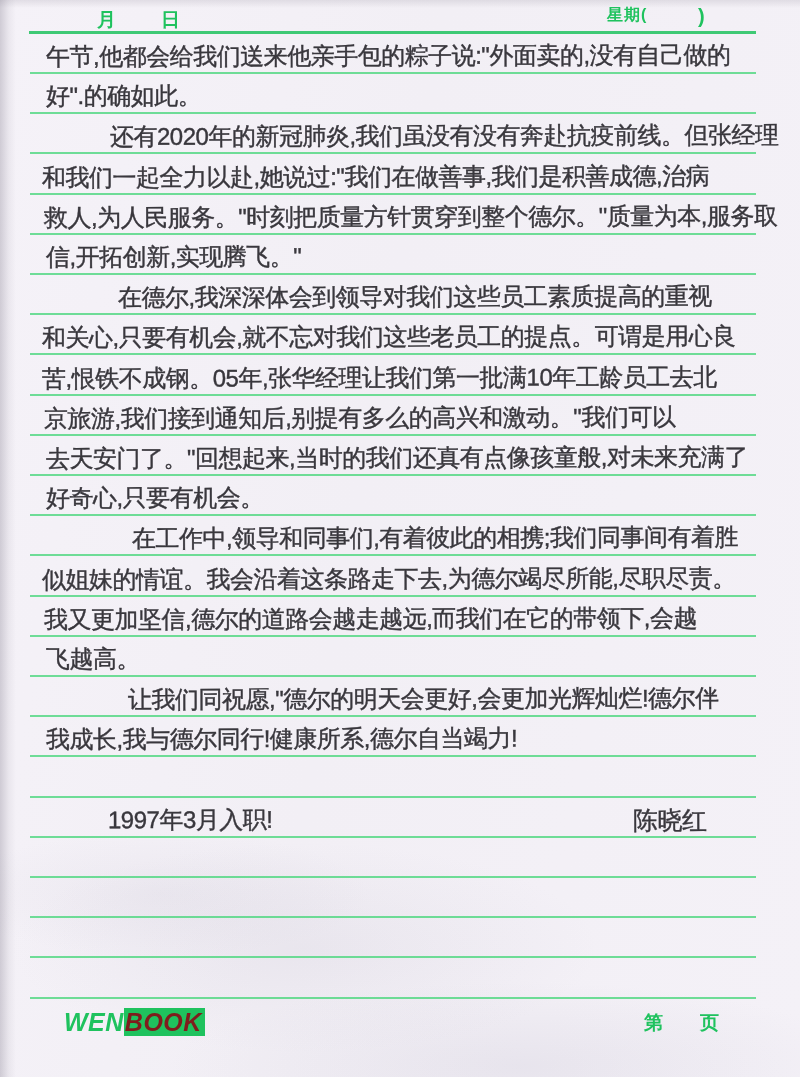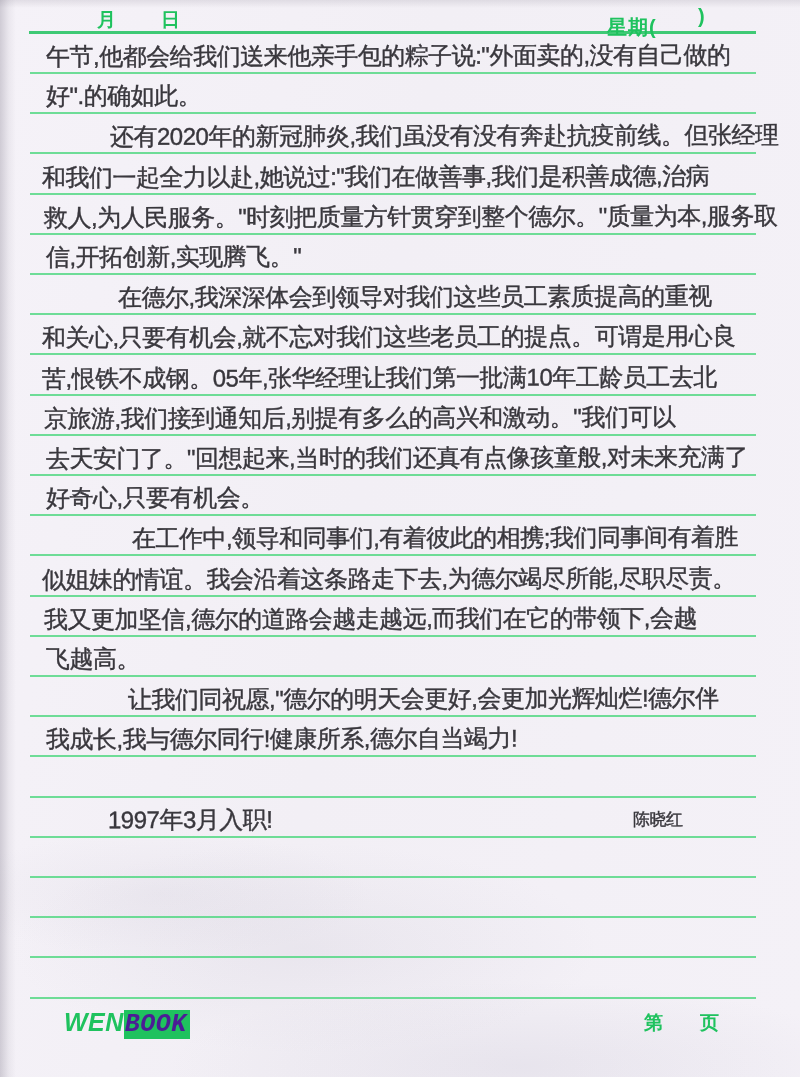--- a/index.html
+++ b/index.html
@@ -21,41 +21,41 @@
   }
   .edge-left{position:absolute;left:0;top:0;width:16px;height:1077px;
     background:linear-gradient(to right, rgba(110,104,122,.28), rgba(110,104,122,.08) 55%, transparent);}
   .edge-top{position:absolute;left:0;top:0;width:800px;height:8px;
     background:linear-gradient(to bottom, rgba(120,114,130,.16), transparent);}
 
   
   .hdr-label{position:absolute;top:7px;color:var(--print);font-size:19px;font-weight:bold;letter-spacing:1px;}
   .hdr-month{left:97px;}
   .hdr-day{left:161px;}
-  .hdr-week{left:607px;top:14px;font-size:20px;}
+  .hdr-week{left:607px;top:5px;font-size:16px;}
   .hdr-week-close{left:698px;top:5px;font-size:20px;}
   .hdr-rule{position:absolute;left:29px;top:31px;width:727px;height:3px;background:var(--print);opacity:.85;}
 
   
   .rule{position:absolute;left:30px;width:726px;height:2px;background:var(--rule);opacity:.8;}
 
   
   .hand-line{
     position:absolute;height:34px;line-height:34px;white-space:nowrap;
     font-size:24px;color:var(--ink);letter-spacing:-0.5px;
     -webkit-text-stroke:0.4px var(--ink);
     transform:rotate(-0.15deg);
     font-family:"Liberation Sans", sans-serif;
   }
-  .signature{font-size:17px;}
+  .signature{font-size:25px;}
 
   
   .brand{position:absolute;left:64px;top:1008px;font-size:25px;font-weight:bold;font-style:italic;letter-spacing:.5px;}
   .brand-wen{color:var(--print);}
-  .brand-book{background:var(--print);color:#4c1d95;padding:0 3px 0 1px;font-family:Liberation Mono, monospace;}
+  .brand-book{background:var(--print);color:#7f1d1d;padding:0 3px 0 1px;}
   .pg-label{position:absolute;top:1010px;color:var(--print);font-size:19px;font-weight:bold;}
   .pg-first{left:644px;}
   .pg-last{left:700px;}
 </style>
 </head>
 <body>
 
 <div class="page">
   <div class="edge-left"></div>
   <div class="edge-top"></div>

